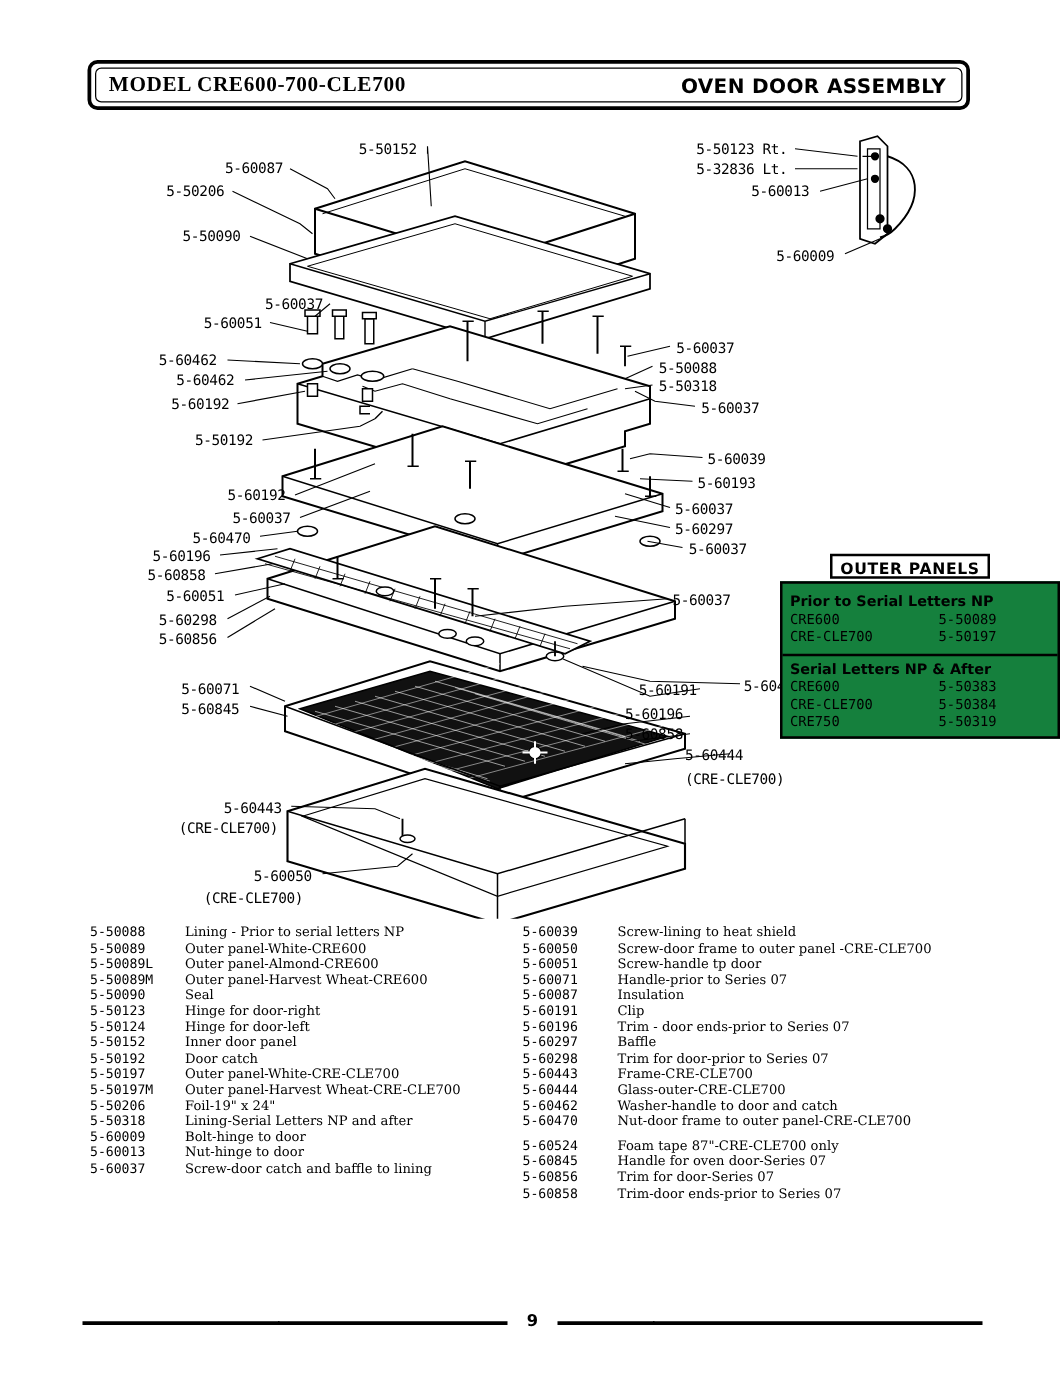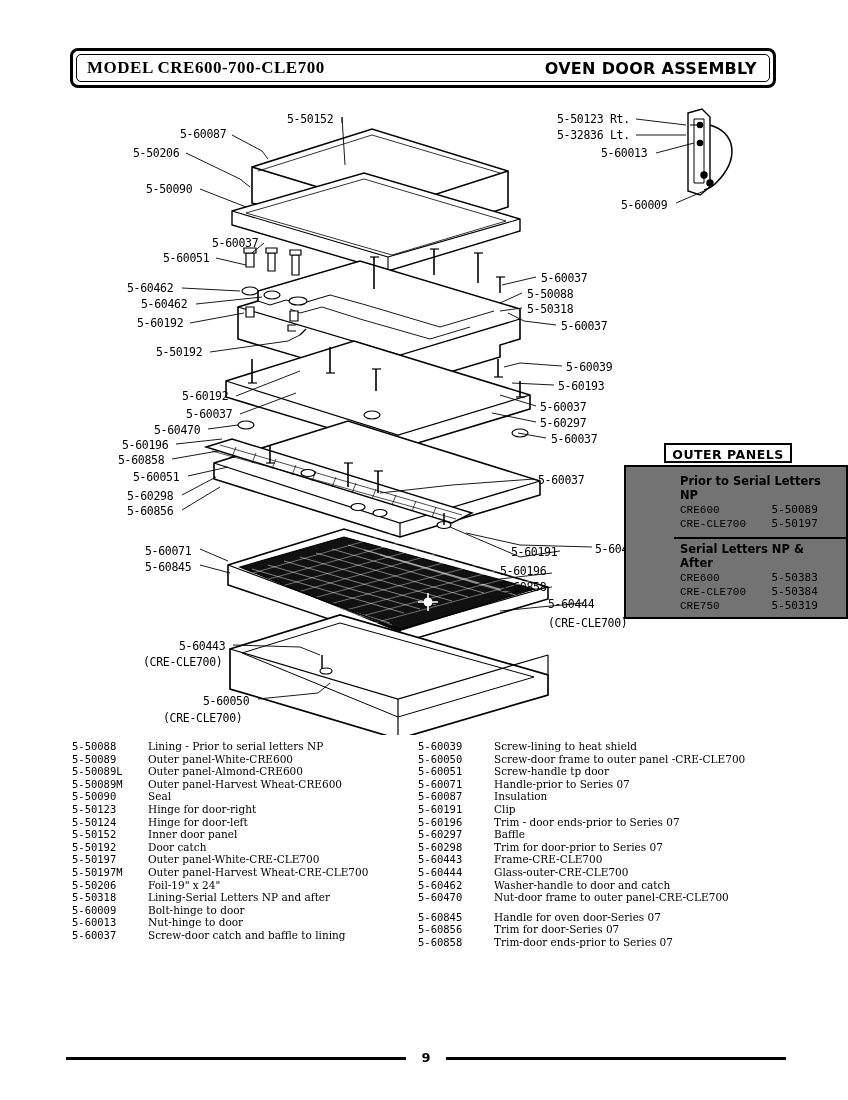--- a/index.html
+++ b/index.html
@@ -79,24 +79,23 @@
   }
 
   
   .op-table {
     position: absolute;
     left: 624px;
     top: 370px;
     width: 224px;
     border: 2px solid #000;
     box-sizing: border-box;
-    background: #737373;
+    background: #15803d;
     font-size: 11px;
     font-family: "DejaVu Sans Mono", monospace;
-    padding-left: 48px;
   }
   .op-head {
     position: absolute;
     left: 664px;
     top: 348px;
     width: 128px;
     height: 20px;
     border: 2px solid #000;
     background: #fff;
     box-sizing: border-box;
@@ -112,21 +111,21 @@
     font-weight: bold;
     padding: 3px 6px 1px 6px;
     font-size: 11.5px;
     font-family: "DejaVu Sans", sans-serif;
   }
   .op-row {
     display: flex;
     padding: 0 6px;
     line-height: 14px;
   }
-  .op-row .c1 { width: 120px; font-family: Liberation Mono, monospace; }
+  .op-row .c1 { width: 120px; }
   .op-row .c2 { width: 90px; }
   .op-div {
     border-top: 2px solid #000;
     margin: 2px 0 0 0;
   }
   .op-pad { height: 4px; }
 
   
   .parts {
     position: absolute;
@@ -612,20 +611,24 @@
       <div class="prow">
           <span class="pnum">5-60462</span>
           <span class="pdesc">Washer-handle to door and catch</span>
         </div>
       <div class="prow">
           <span class="pnum">5-60470</span>
           <span class="pdesc">Nut-door frame to outer panel-CRE-CLE700</span>
         </div>
       <div class="gap"></div>
       <div class="prow">
+          <span class="pnum">5-60524</span>
+          <span class="pdesc">Foam tape 87"-CRE-CLE700 only</span>
+        </div>
+      <div class="prow">
           <span class="pnum">5-60845</span>
           <span class="pdesc">Handle for oven door-Series 07</span>
         </div>
       <div class="prow">
           <span class="pnum">5-60856</span>
           <span class="pdesc">Trim for door-Series 07</span>
         </div>
       <div class="prow">
           <span class="pnum">5-60858</span>
           <span class="pdesc">Trim-door ends-prior to Series 07</span>

